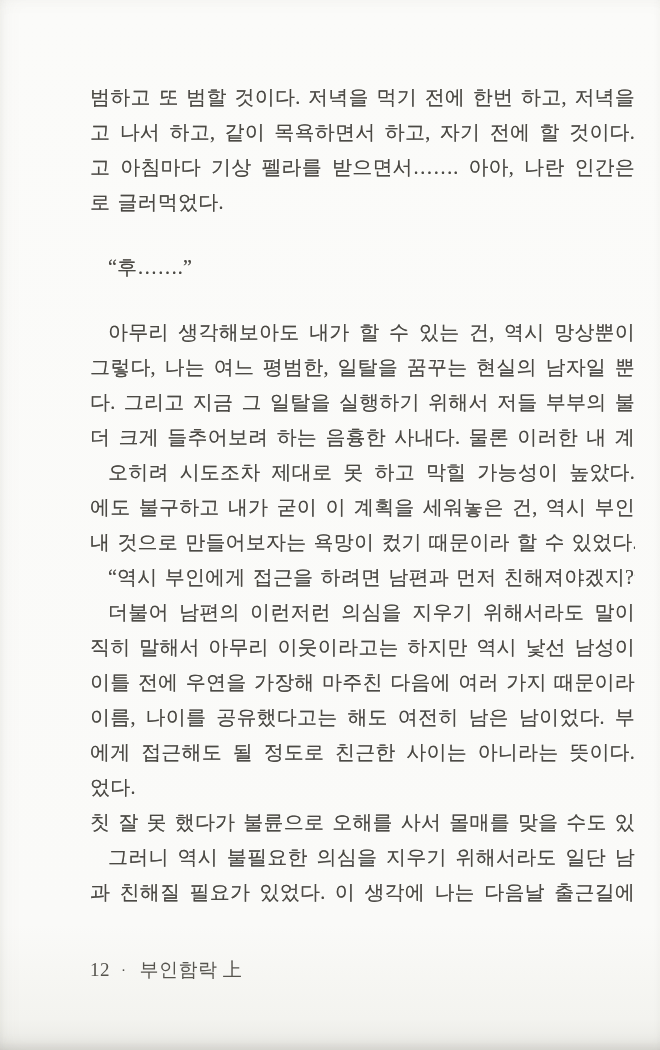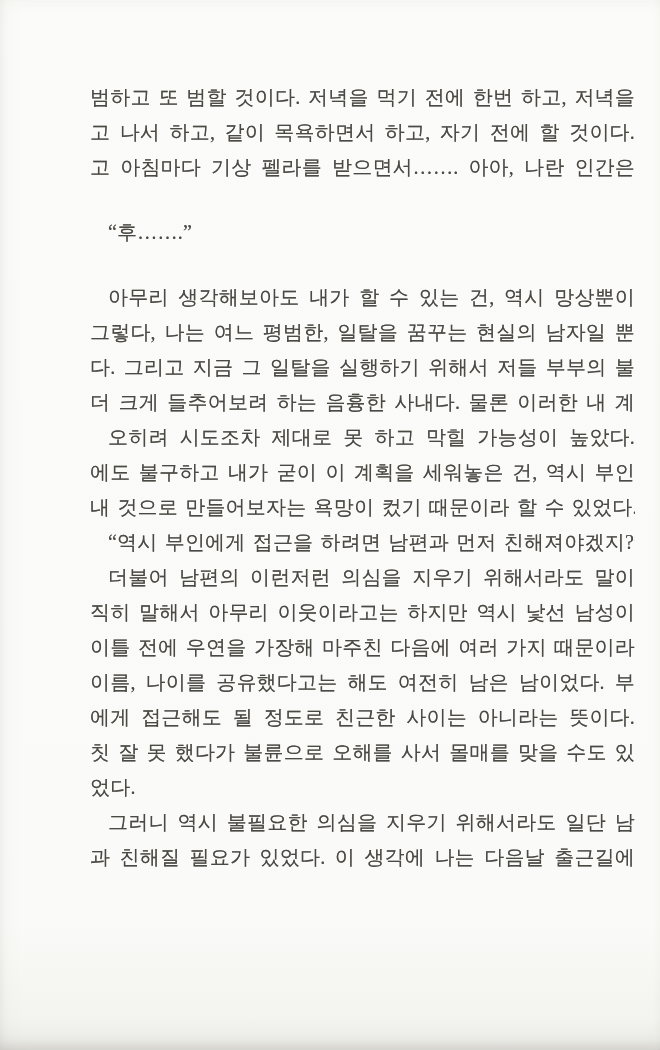--- a/index.html
+++ b/index.html
@@ -57,20 +57,21 @@
 </head>
 <body>
 
 <div class="page" style="color: rgb(75, 73, 68);">
 
   <div class="text-block" id="text-block">
       <div class="para">
         <div class="line just">범하고 또 범할 것이다. 저녁을 먹기 전에 한번 하고, 저녁을 먹</div>
         <div class="line just">고 나서 하고, 같이 목욕하면서 하고, 자기 전에 할 것이다. 그리</div>
         <div class="line just">고 아침마다 기상 펠라를 받으면서……. 아아, 나란 인간은 정말</div>
+        <div class="line">로 글러먹었다.</div>
       </div>
       <div class="para indent gap">
         <div class="line">“후…….”</div>
       </div>
       <div class="para indent gap">
         <div class="line just">아무리 생각해보아도 내가 할 수 있는 건, 역시 망상뿐이었다.</div>
         <div class="line just">그렇다, 나는 여느 평범한, 일탈을 꿈꾸는 현실의 남자일 뿐이었</div>
         <div class="line just">다. 그리고 지금 그 일탈을 실행하기 위해서 저들 부부의 불화를</div>
         <div class="line just">더 크게 들추어보려 하는 음흉한 사내다. 물론 이러한 내 계획이</div>
       </div>
@@ -81,23 +82,26 @@
       </div>
       <div class="para indent">
         <div class="line">“역시 부인에게 접근을 하려면 남편과 먼저 친해져야겠지?”</div>
       </div>
       <div class="para indent">
         <div class="line just">더불어 남편의 이런저런 의심을 지우기 위해서라도 말이다. 솔</div>
         <div class="line just">직히 말해서 아무리 이웃이라고는 하지만 역시 낯선 남성이다.</div>
         <div class="line just">이틀 전에 우연을 가장해 마주친 다음에 여러 가지 때문이라</div>
         <div class="line just">이름, 나이를 공유했다고는 해도 여전히 남은 남이었다. 부인</div>
         <div class="line just">에게 접근해도 될 정도로 친근한 사이는 아니라는 뜻이다. 자</div>
+        <div class="line">었다.</div>
         <div class="line just">칫 잘 못 했다가 불륜으로 오해를 사서 몰매를 맞을 수도 있</div>
-        <div class="line">었다.</div>
       </div>
       <div class="para indent">
         <div class="line just">그러니 역시 불필요한 의심을 지우기 위해서라도 일단 남편 쪽</div>
         <div class="line just">과 친해질 필요가 있었다. 이 생각에 나는 다음날 출근길에서 부</div>
       </div>
     </div>
 
+  <div class="footer">
+    <span>12</span><span class="sep">·</span><span>부인함락 上</span>
+  </div>
 
 </div>
 
 </body></html>

